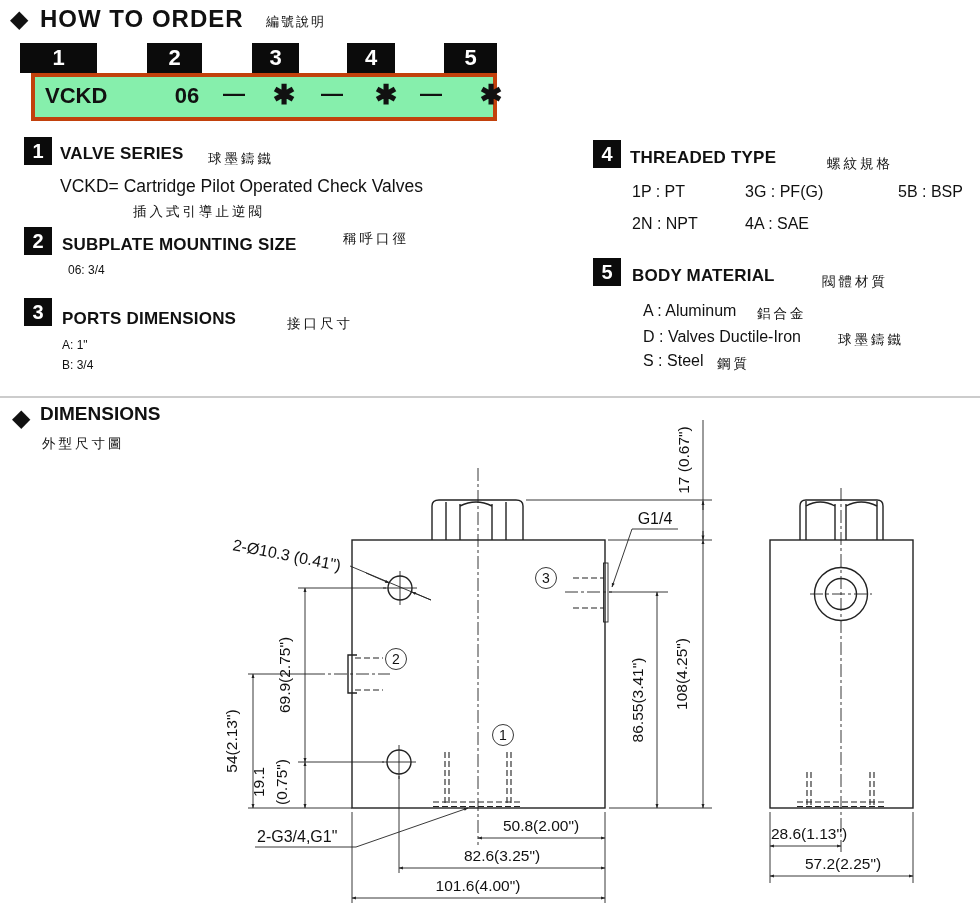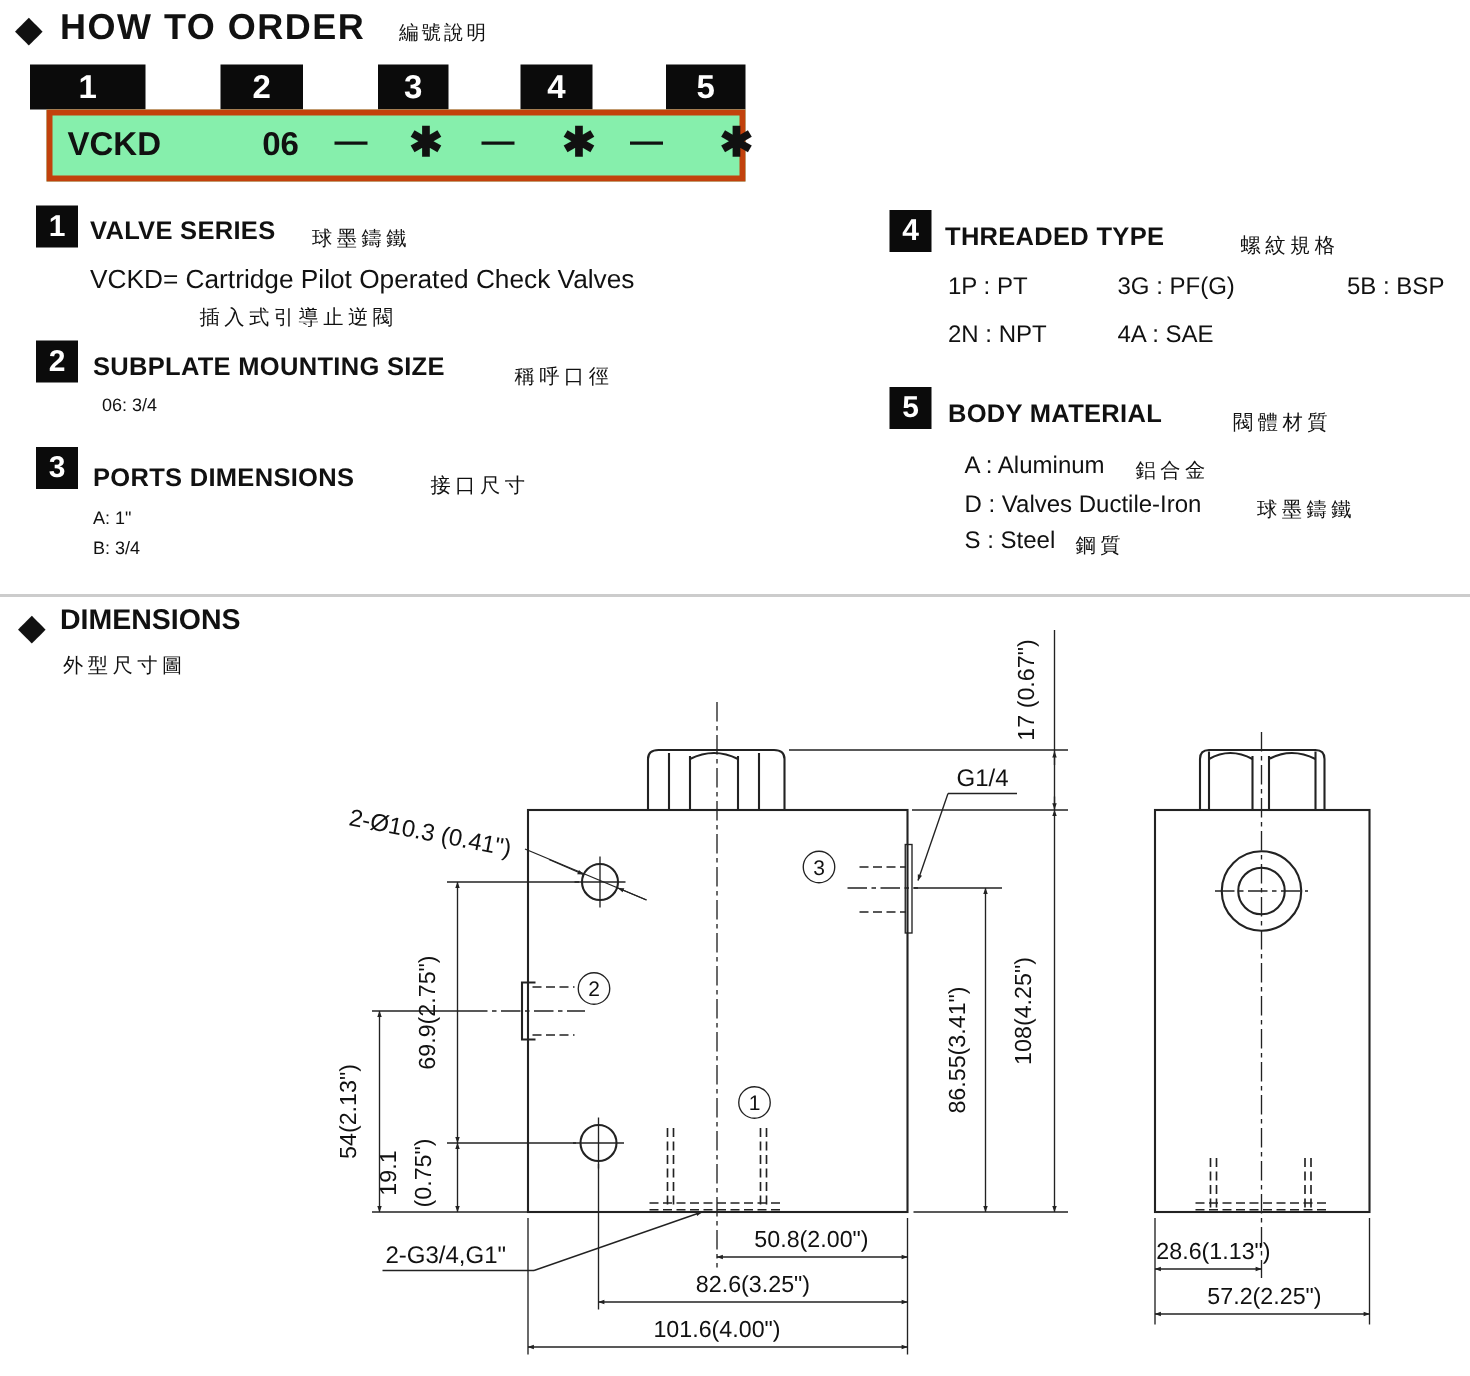--- a/index.html
+++ b/index.html
@@ -80,21 +80,21 @@
   </div>
 <span class="abs stitle" style="left:60px;top:144px;">VALVE SERIES</span>
 <span class="abs zh-sm" style="left:208px;top:150px;">球墨鑄鐵</span>
 <span class="abs body17" style="left:60px;top:176px;">VCKD=  Cartridge Pilot Operated Check Valves</span>
 <span class="abs zh-sm" style="left:133px;top:203px;">插入式引導止逆閥</span>
 
 <div class="badge" style="left:24px;top:227px;">
     <span>2</span>
   </div>
 <span class="abs stitle" style="left:62px;top:235px;">SUBPLATE MOUNTING SIZE</span>
-<span class="abs zh-sm" style="left:343px;top:242px;">稱呼口徑</span>
+<span class="abs zh-sm" style="left:343px;top:230px;">稱呼口徑</span>
 <span class="abs body15" style="left:68px;top:263px;">06: 3/4</span>
 
 <div class="badge" style="left:24px;top:298px;">
     <span>3</span>
   </div>
 <span class="abs stitle" style="left:62px;top:309px;">PORTS DIMENSIONS</span>
 <span class="abs zh-sm" style="left:287px;top:315px;">接口尺寸</span>
 <span class="abs body15" style="left:62px;top:338px;">A: 1"</span>
 <span class="abs body15" style="left:62px;top:358px;">B: 3/4</span>
 

